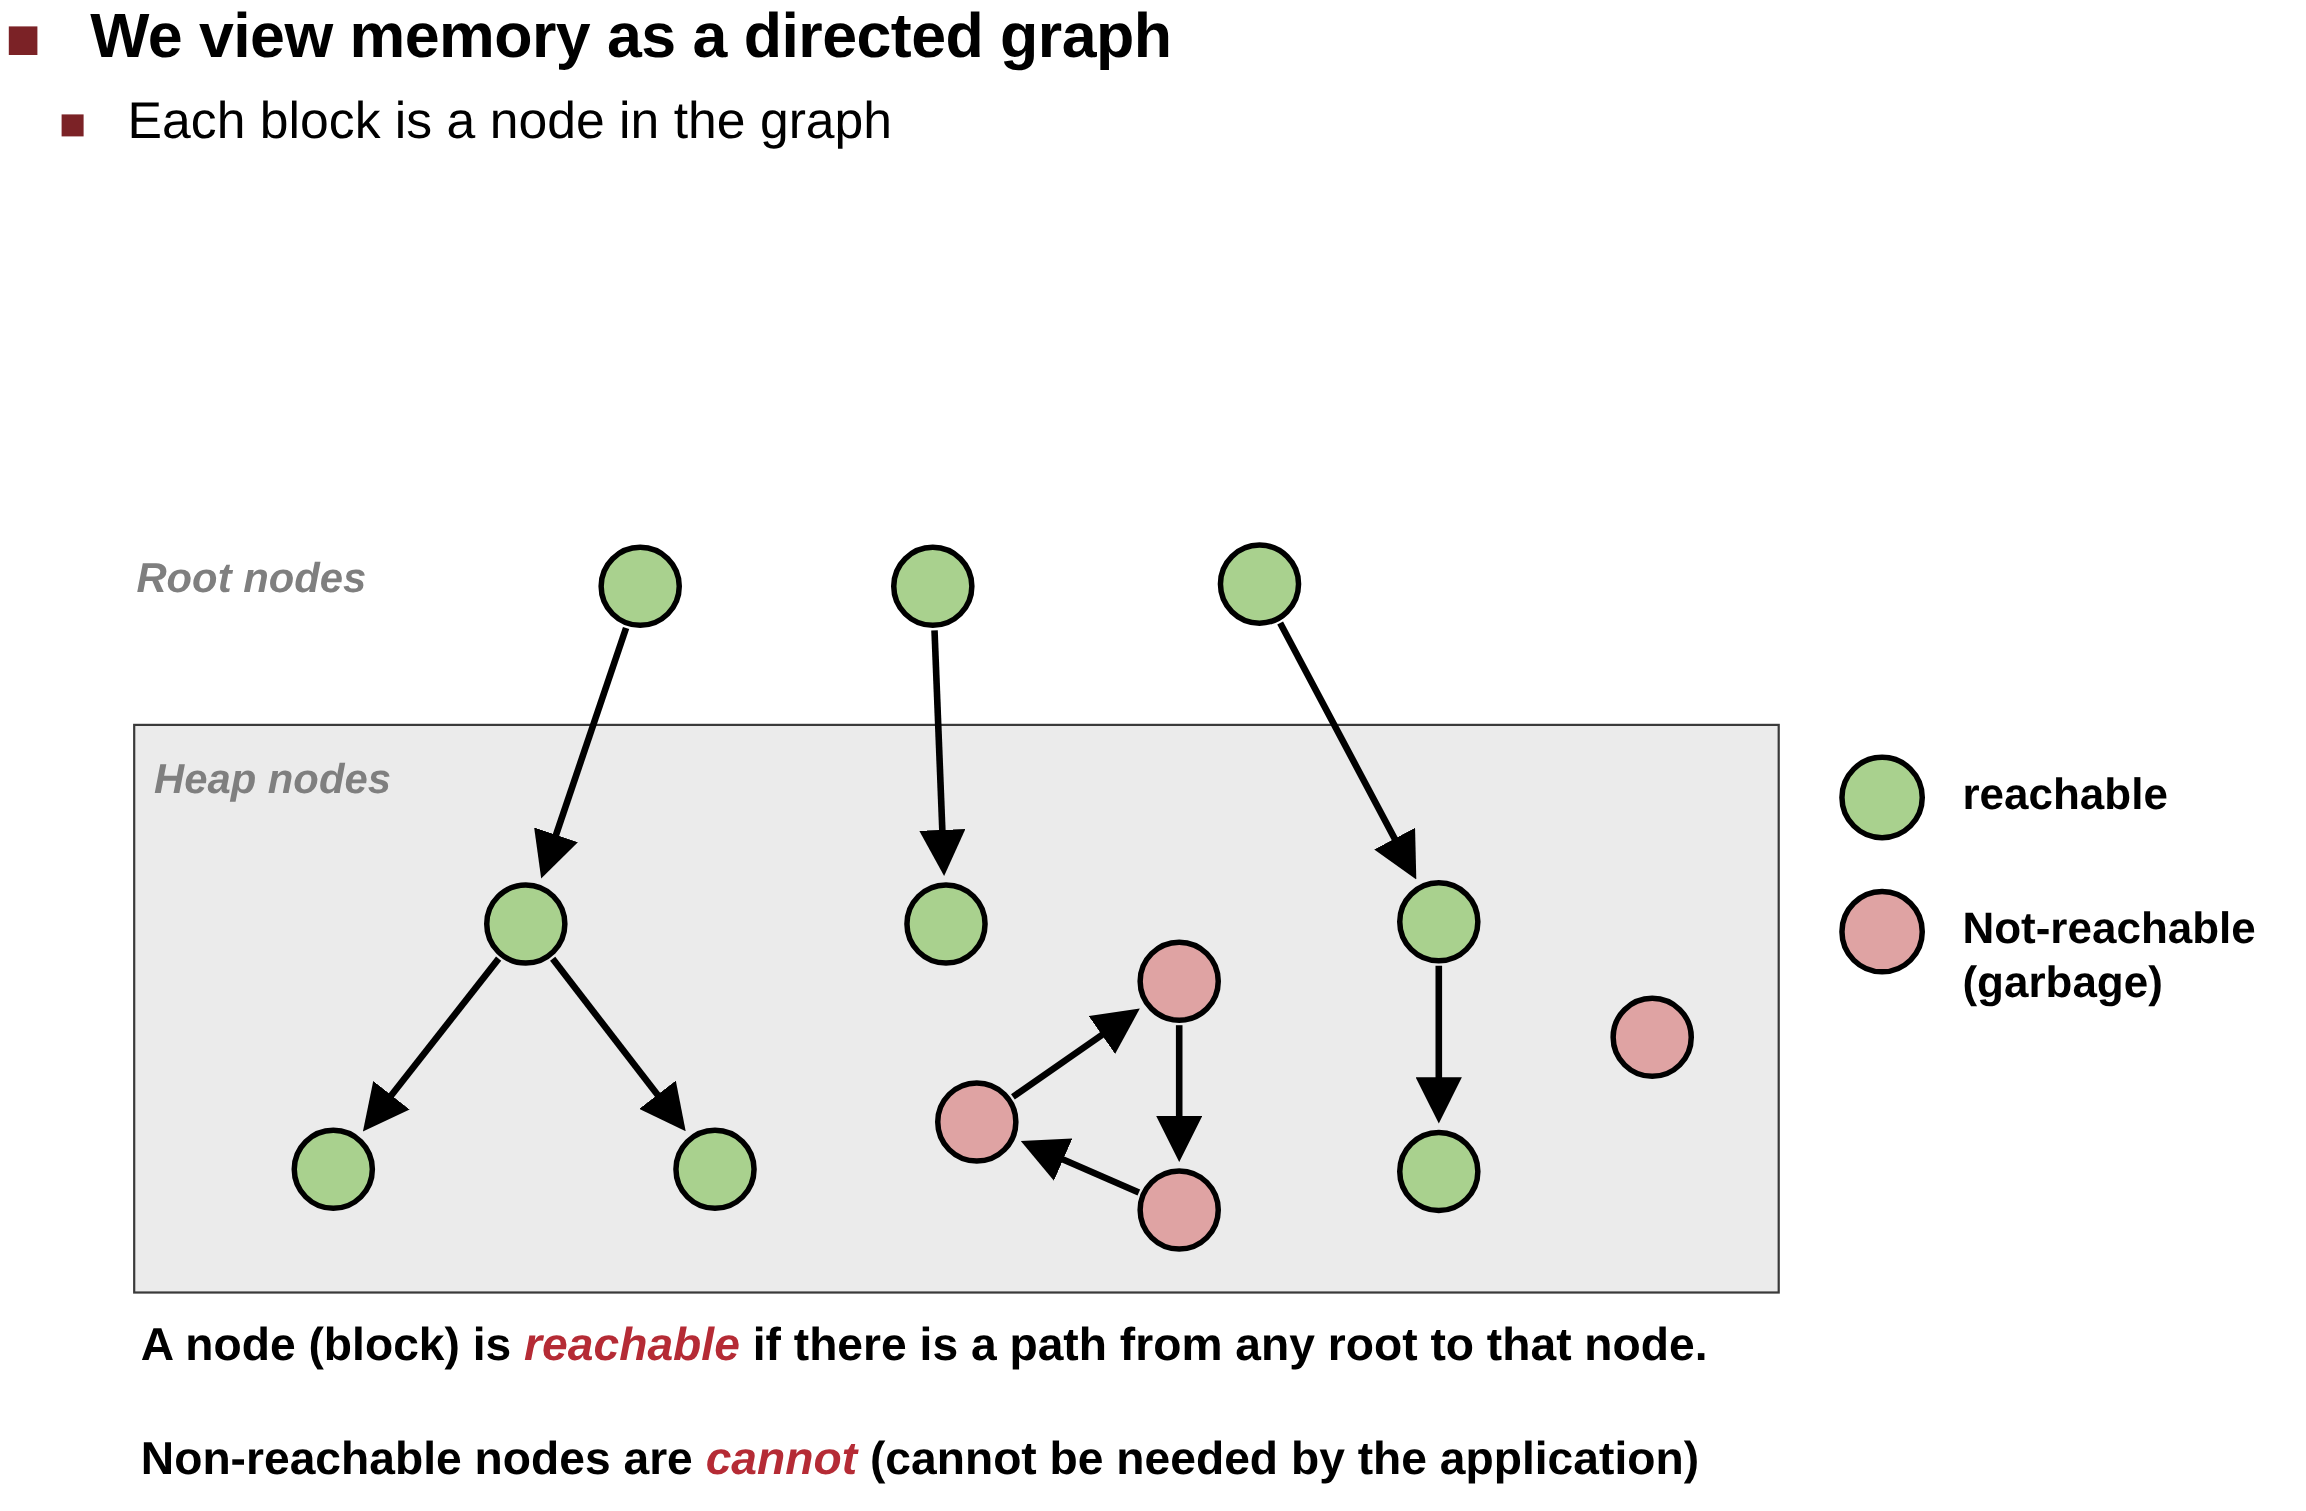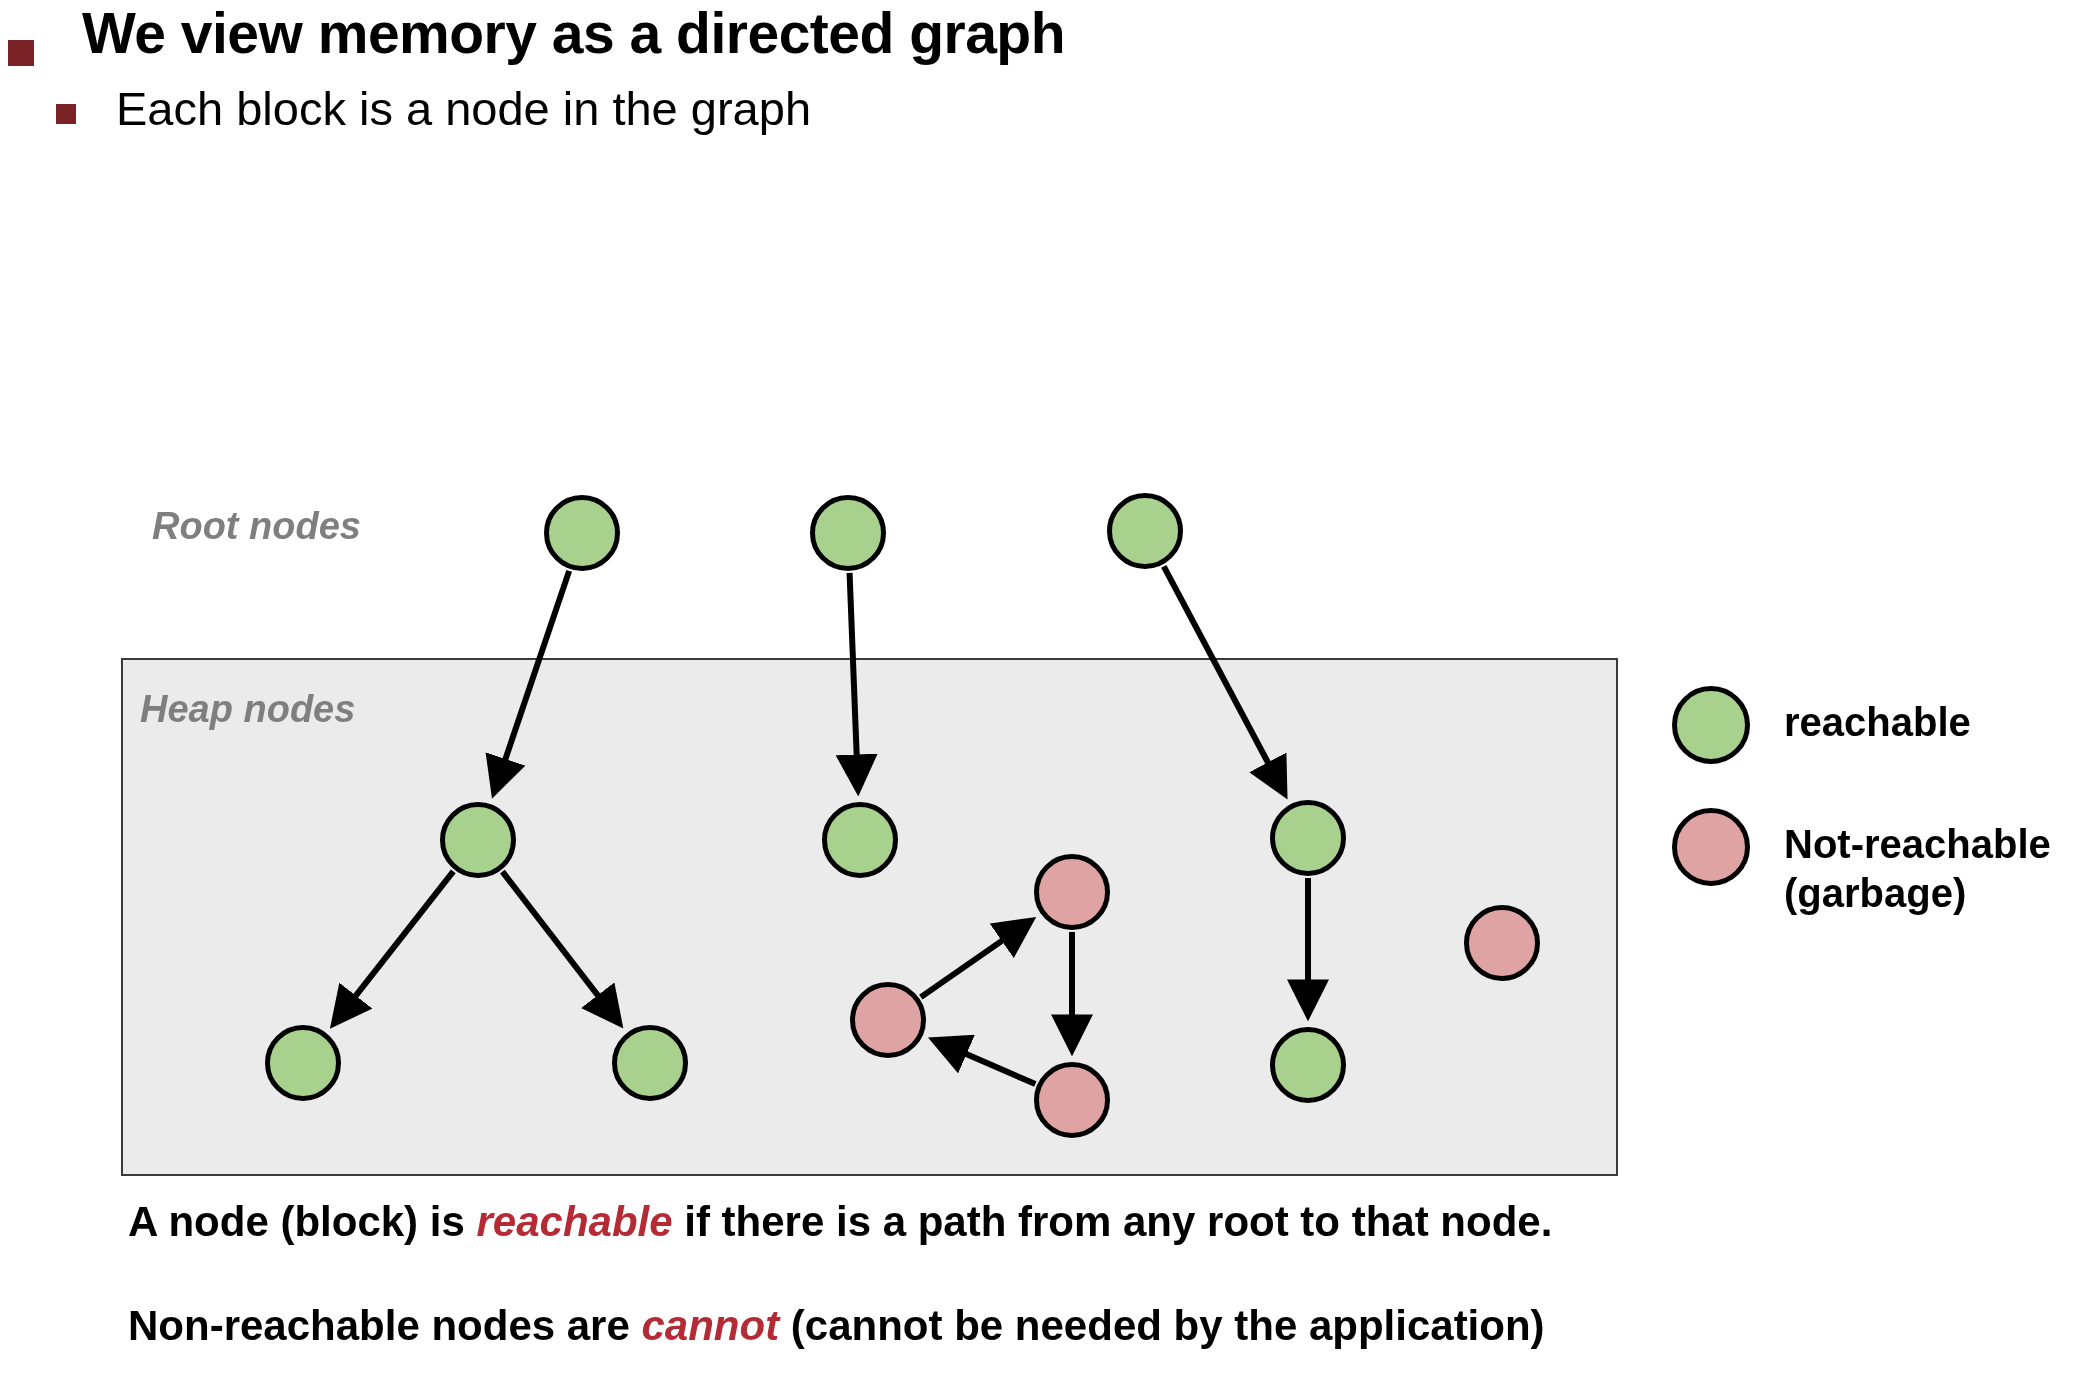--- a/index.html
+++ b/index.html
@@ -20,21 +20,21 @@
   .slide-body {
     position: absolute;
     left: 0;
     top: 0;
     width: 2096px;
   }
 
   .bullet-l1 {
     position: relative;
     display: flex;
-    align-items: flex-end;
+    align-items: flex-start;
     margin: 0;
     padding: 0 0 0 8px;
   }
   .sq-l1 {
     width: 26px;
     height: 26px;
     background: #7B2226;
     flex: 0 0 auto;
     margin-top: 24px;
     margin-right: 48px;
@@ -83,21 +83,21 @@
   }
 
   .label-italic {
     position: absolute;
     font-style: italic;
     font-weight: bold;
     color: #7F7F7F;
     font-size: 38px;
     white-space: nowrap;
   }
-  #lbl-root { left: 152px; top: 505px; font-style: italic; }
+  #lbl-root { left: 124px; top: 505px; font-style: italic; }
   #lbl-heap { left: 140px; top: 688px; }
 
   .heap-box {
     position: absolute;
     left: 121px;
     top: 658px;
     width: 1497px;
     height: 518px;
     background: #EBEBEB;
     border: 2px solid #3a3a3a;

